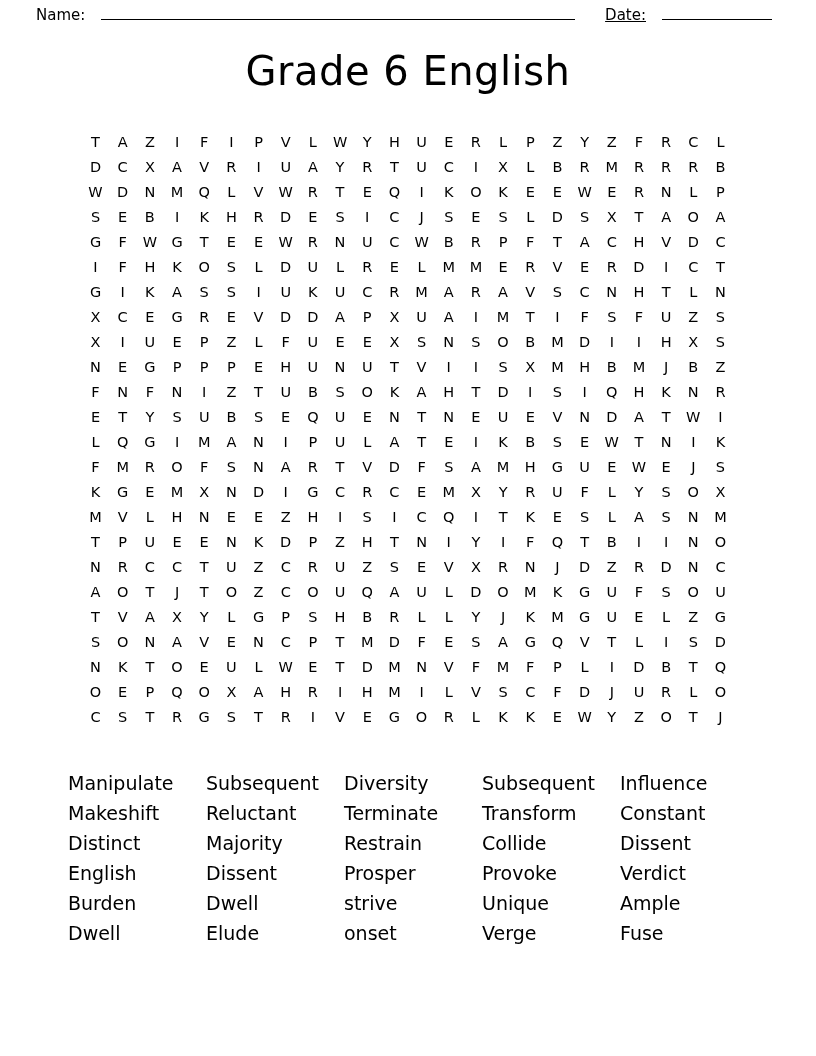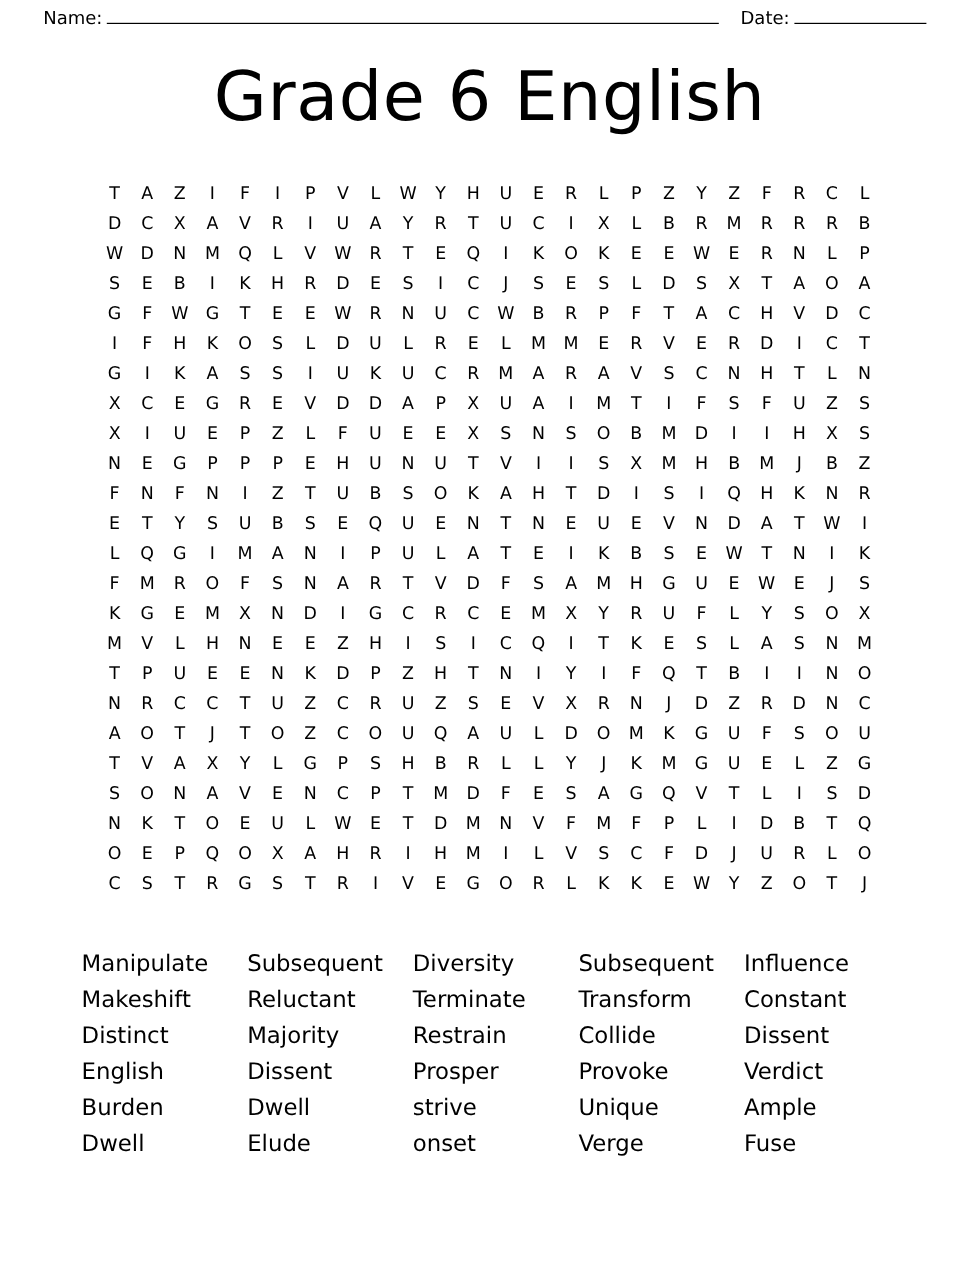--- a/index.html
+++ b/index.html
@@ -22,39 +22,40 @@
     padding: 0;
     position: relative;
   }
   
   .header-line {
     display: flex;
     align-items: baseline;
     padding: 6px 40px 0 36px;
     font-size: 15px;
     white-space: nowrap;
+    gap: 12px;
   }
   .header-label {
     font-size: 15px;
     letter-spacing: 0px;
   }
   .rule {
     display: inline-block;
     border-bottom: 1px solid #000;
     height: 11px;
     margin: 0 4px;
   }
   .rule-name { flex: 1 1 auto; }
   .rule-date { width: 110px; flex: 0 0 auto; }
-  .date-label { margin-left: 14px; }
+  .date-label { margin-left: 14px; text-decoration: underline; }
 
   
   .title {
     text-align: center;
-    font-size: 57px;
+    font-size: 40px;
     font-weight: normal;
     margin: 24px 0 0 0;
     letter-spacing: 0.5px;
     font-family: "DejaVu Sans", sans-serif;
   }
 
   
   .grid {
     margin: 36px auto 0 auto;
     width: 650px;

